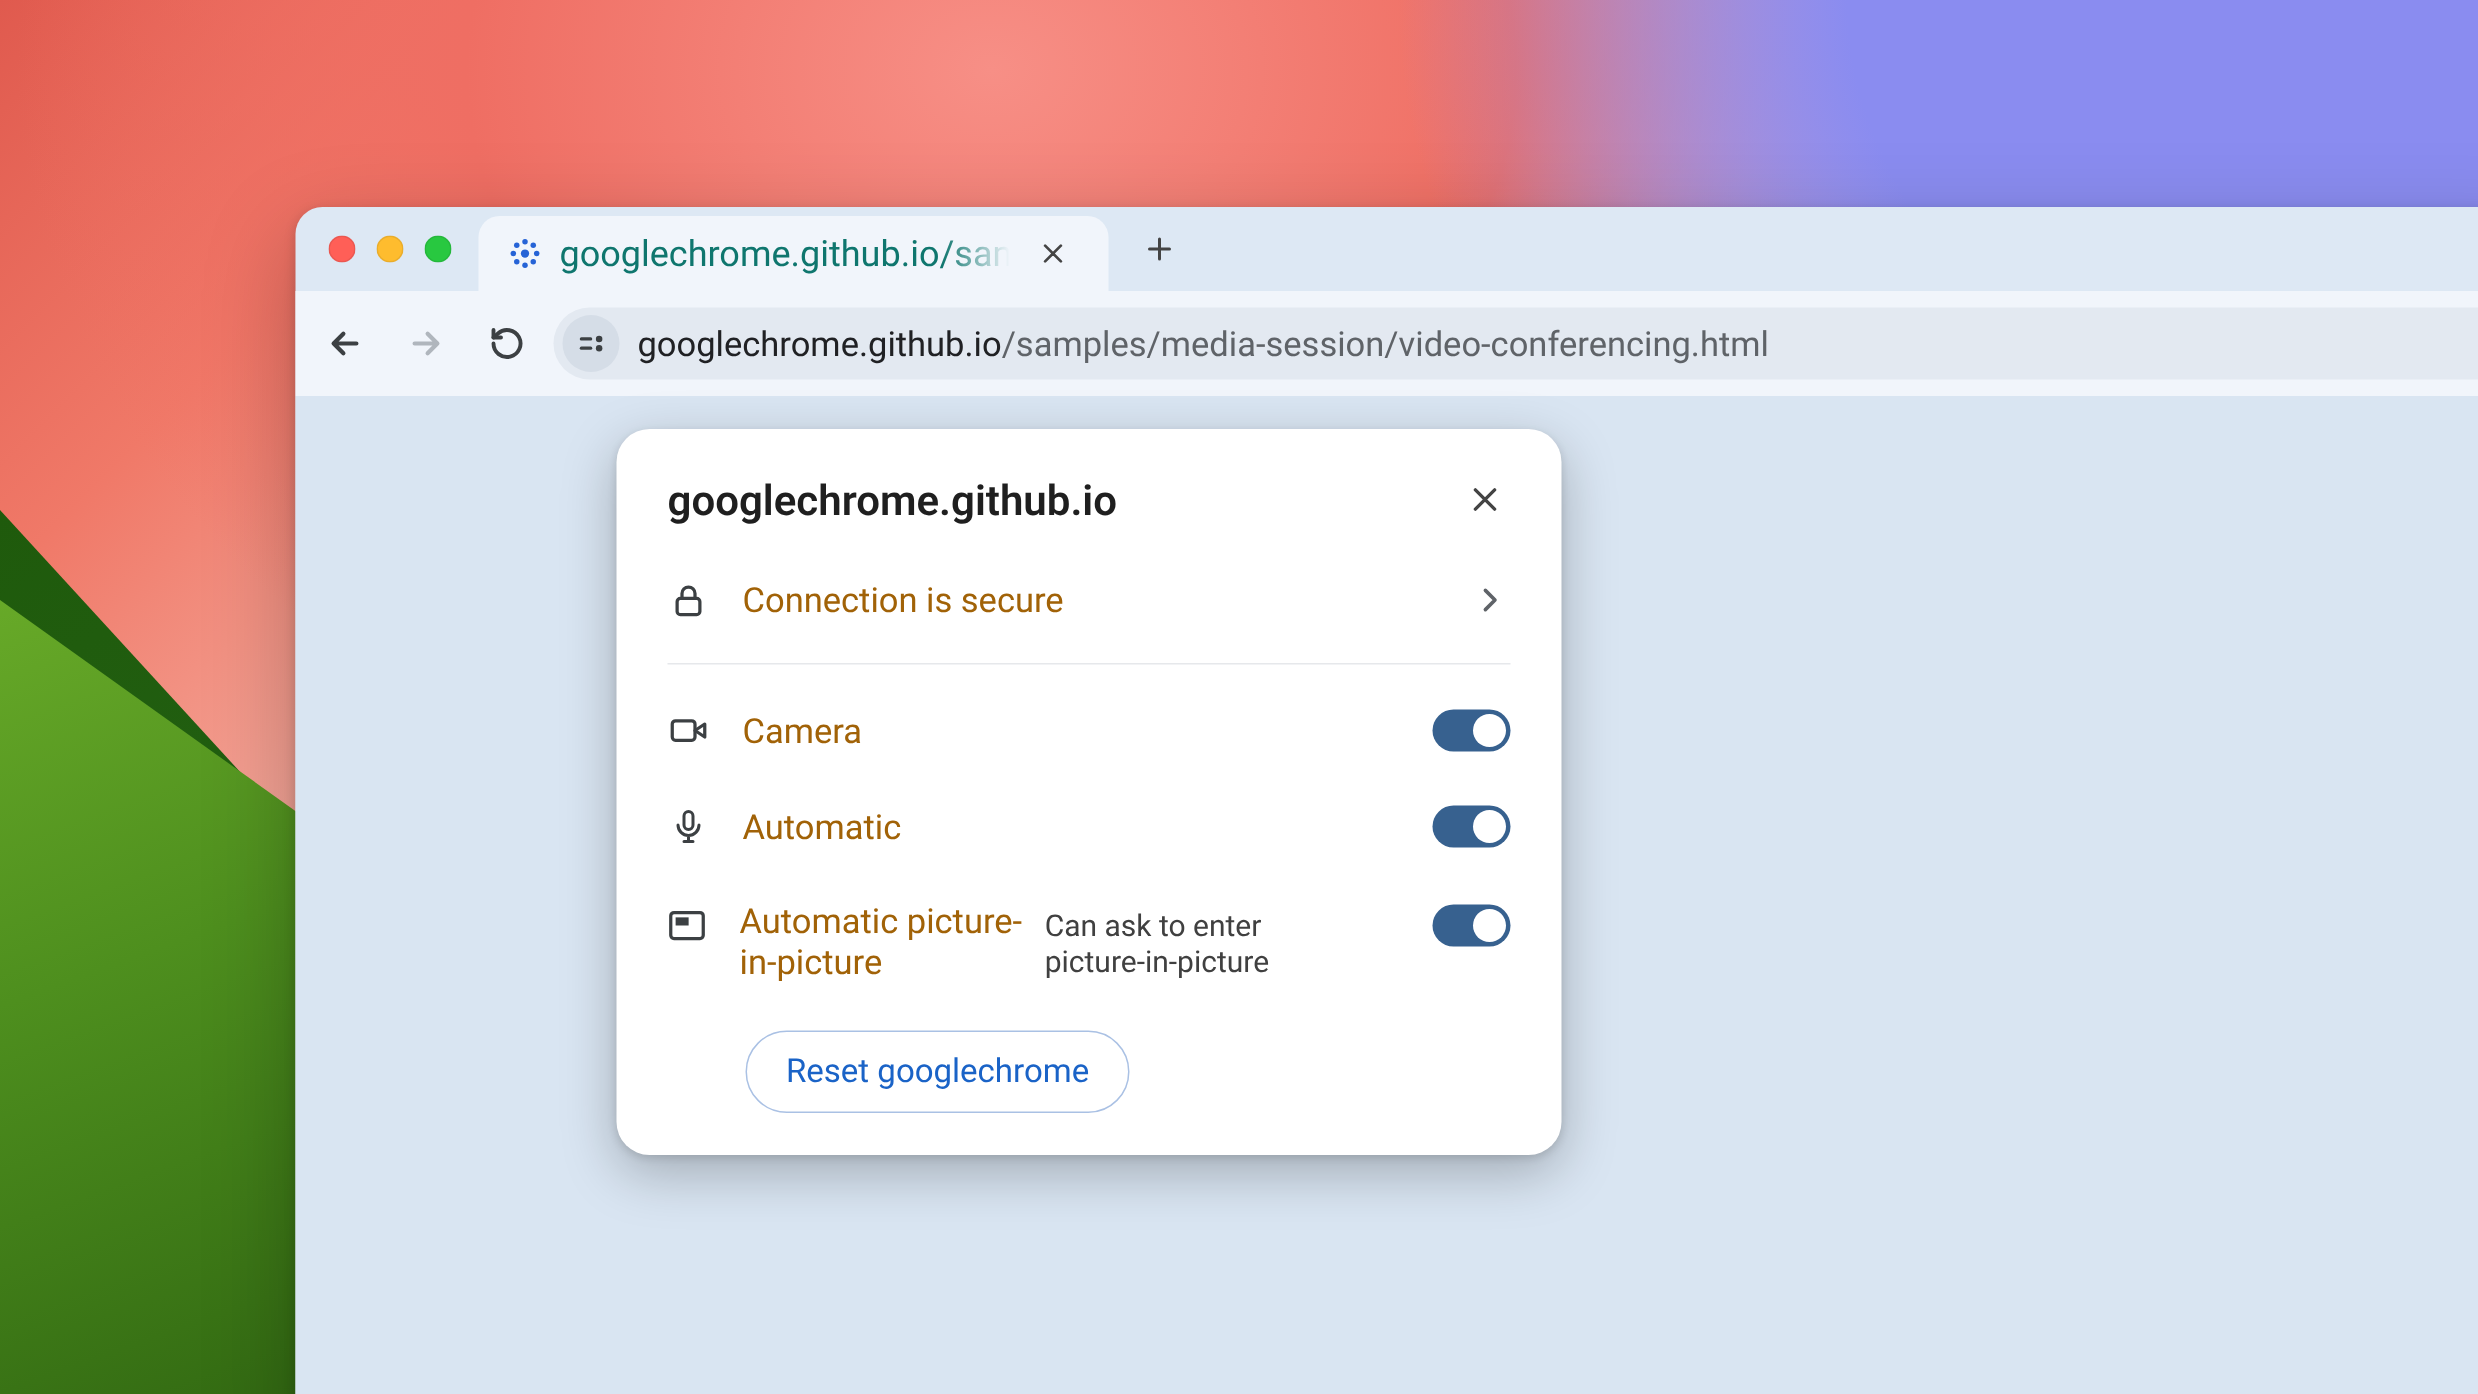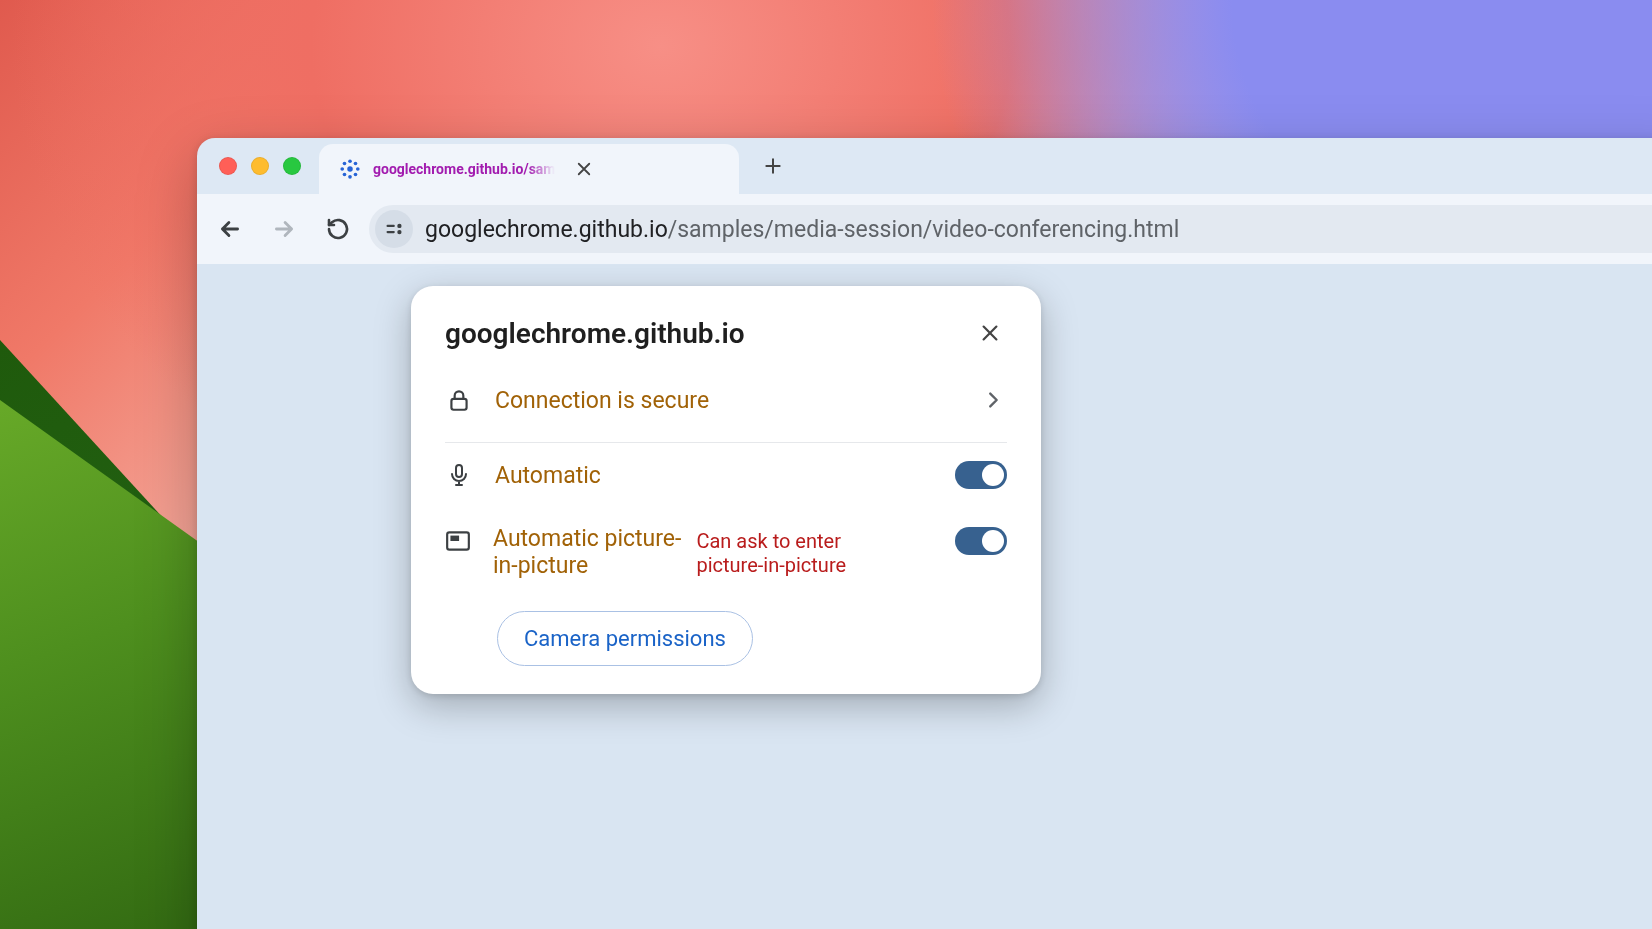--- a/index.html
+++ b/index.html
@@ -46,23 +46,23 @@
   .tab {
     position: relative;
     height: 50px; margin-top: 6px;
     background: #f1f5fb;
     border-radius: 14px 14px 0 0;
     display: flex; align-items: center; gap: 12px;
     padding: 0 14px 0 20px;
     min-width: 420px;
   }
   .tab .favicon { width: 22px; height: 22px; display:flex; align-items:center; justify-content:center;}
-  .tab .title { font-size: 14px; color: #a21caf; white-space: nowrap; overflow: hidden; text-overflow: clip; max-width: 300px;
+  .tab .title { font-size: 24px; color: #0f766e; white-space: nowrap; overflow: hidden; text-overflow: clip; max-width: 300px;
                 -webkit-mask-image: linear-gradient(to right, #000 85%, transparent);
-                mask-image: linear-gradient(to right, #000 85%, transparent); font-weight: bold;}
+                mask-image: linear-gradient(to right, #000 85%, transparent);}
   .tab .close { width: 26px; height: 26px; display:flex; align-items:center; justify-content:center; color:#444; margin-left: 4px;}
   .newtab { width: 36px; height:36px; display:flex; align-items:center; justify-content:center; margin-left: 16px; color:#444;}
 
   .toolbar {
     height: 70px;
     background: #f1f5fb;
     display: flex; align-items: center;
     gap: 8px;
     padding: 0 10px;
   }
@@ -90,21 +90,21 @@
     box-shadow: 0 12px 36px rgba(0,0,0,.25), 0 2px 6px rgba(0,0,0,.12);
     padding: 30px 0 28px;
   }
   .popup-header { display:flex; align-items:center; justify-content:space-between; padding: 0 34px 12px 34px;}
   .popup-title { font-size: 28px; font-weight: 650; color:#1f1f1f; }
   .popup-close { width:34px; height:34px; display:flex; align-items:center; justify-content:center; color:#444;}
 
   .row { display:flex; align-items:center; padding: 18px 34px; gap: 22px; }
   .row .icon { width: 28px; height:28px; display:flex; align-items:center; justify-content:center; color:#3c4043;}
   .row .label { font-size: 23px; color:#a16207; }
-  .row .sub { font-size: 20px; color:#b91c1c; margin-top:4px;}
+  .row .sub { font-size: 20px; color:#404040; margin-top:4px;}
   .row .spacer { flex:1; }
   .connection-row { border-bottom: 1px solid #e6e8eb; margin: 0 34px; padding: 24px 0 28px;}
   .connection-row .label { font-weight: 450; }
   .chevron { width:28px; height:28px; display:flex; align-items:center; justify-content:center; color:#5f6368;}
 
   .toggle {
     width: 52px; height: 28px; background:#37618f; border-radius: 14px;
     position: relative; flex-shrink:0;
   }
   .toggle::after {
@@ -218,20 +218,31 @@
       </span>
       <span class="label">Connection is secure</span>
       <span class="spacer"></span>
       <span class="chevron">
         <svg viewBox="0 0 24 24" width="22" height="22" fill="none" stroke="#5f6368" stroke-width="2.6" stroke-linecap="round" stroke-linejoin="round">
             <path d="M9 5l7 7-7 7"></path>
           </svg>
       </span>
     </div>
 
+    <div class="row" style="padding-top:30px;">
+      <span class="icon">
+        <svg viewBox="0 0 24 24" width="26" height="26" fill="none" stroke="#3c4043" stroke-width="2" stroke-linecap="round" stroke-linejoin="round">
+            <rect x="2" y="6" width="14" height="12" rx="2"></rect>
+            <path d="M22 8l-6 4 6 4V8z"></path>
+          </svg>
+      </span>
+      <span class="label">Camera</span>
+      <span class="spacer"></span>
+      <div class="toggle"></div>
+    </div>
 
     <div class="row">
       <span class="icon">
         <svg viewBox="0 0 24 24" width="24" height="24" fill="none" stroke="#3c4043" stroke-width="2" stroke-linecap="round" stroke-linejoin="round">
             <rect x="9" y="2" width="6" height="12" rx="3"></rect>
             <path d="M5 11a7 7 0 0 0 14 0M12 18v4M9 22h6"></path>
           </svg>
       </span>
       <span class="label">Automatic</span>
       <span class="spacer"></span>
@@ -246,16 +257,16 @@
           </svg>
       </span>
       <div class="col">
         <span class="label">Automatic picture-in-picture</span>
         <span class="sub">Can ask to enter picture-in-picture</span>
       </div>
       <span class="spacer"></span>
       <div class="toggle" style="margin-top:2px;"></div>
     </div>
 
-    <div class="reset-btn">Camera permissions</div>
+    <div class="reset-btn">Reset googlechrome</div>
   </div>
 
 </div>
 
 </body></html>

